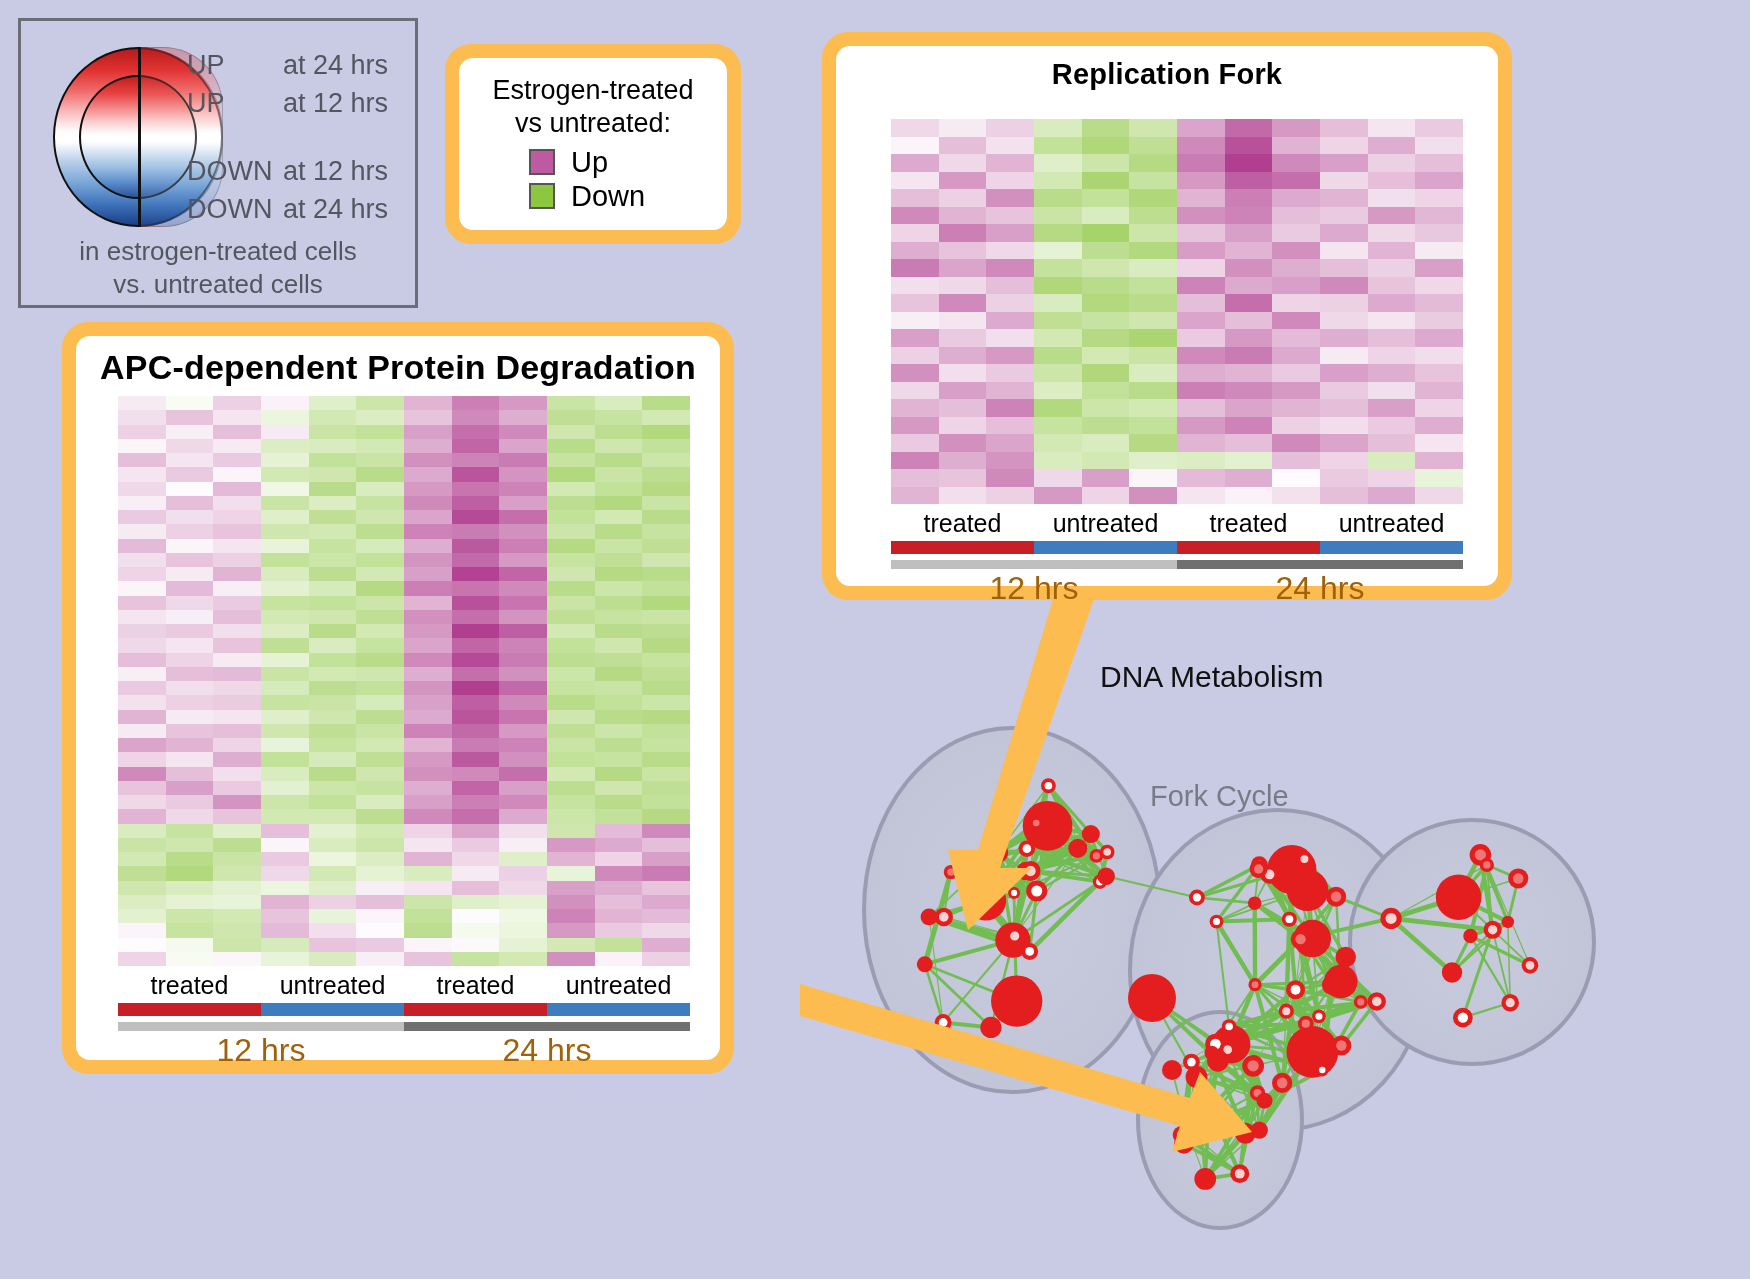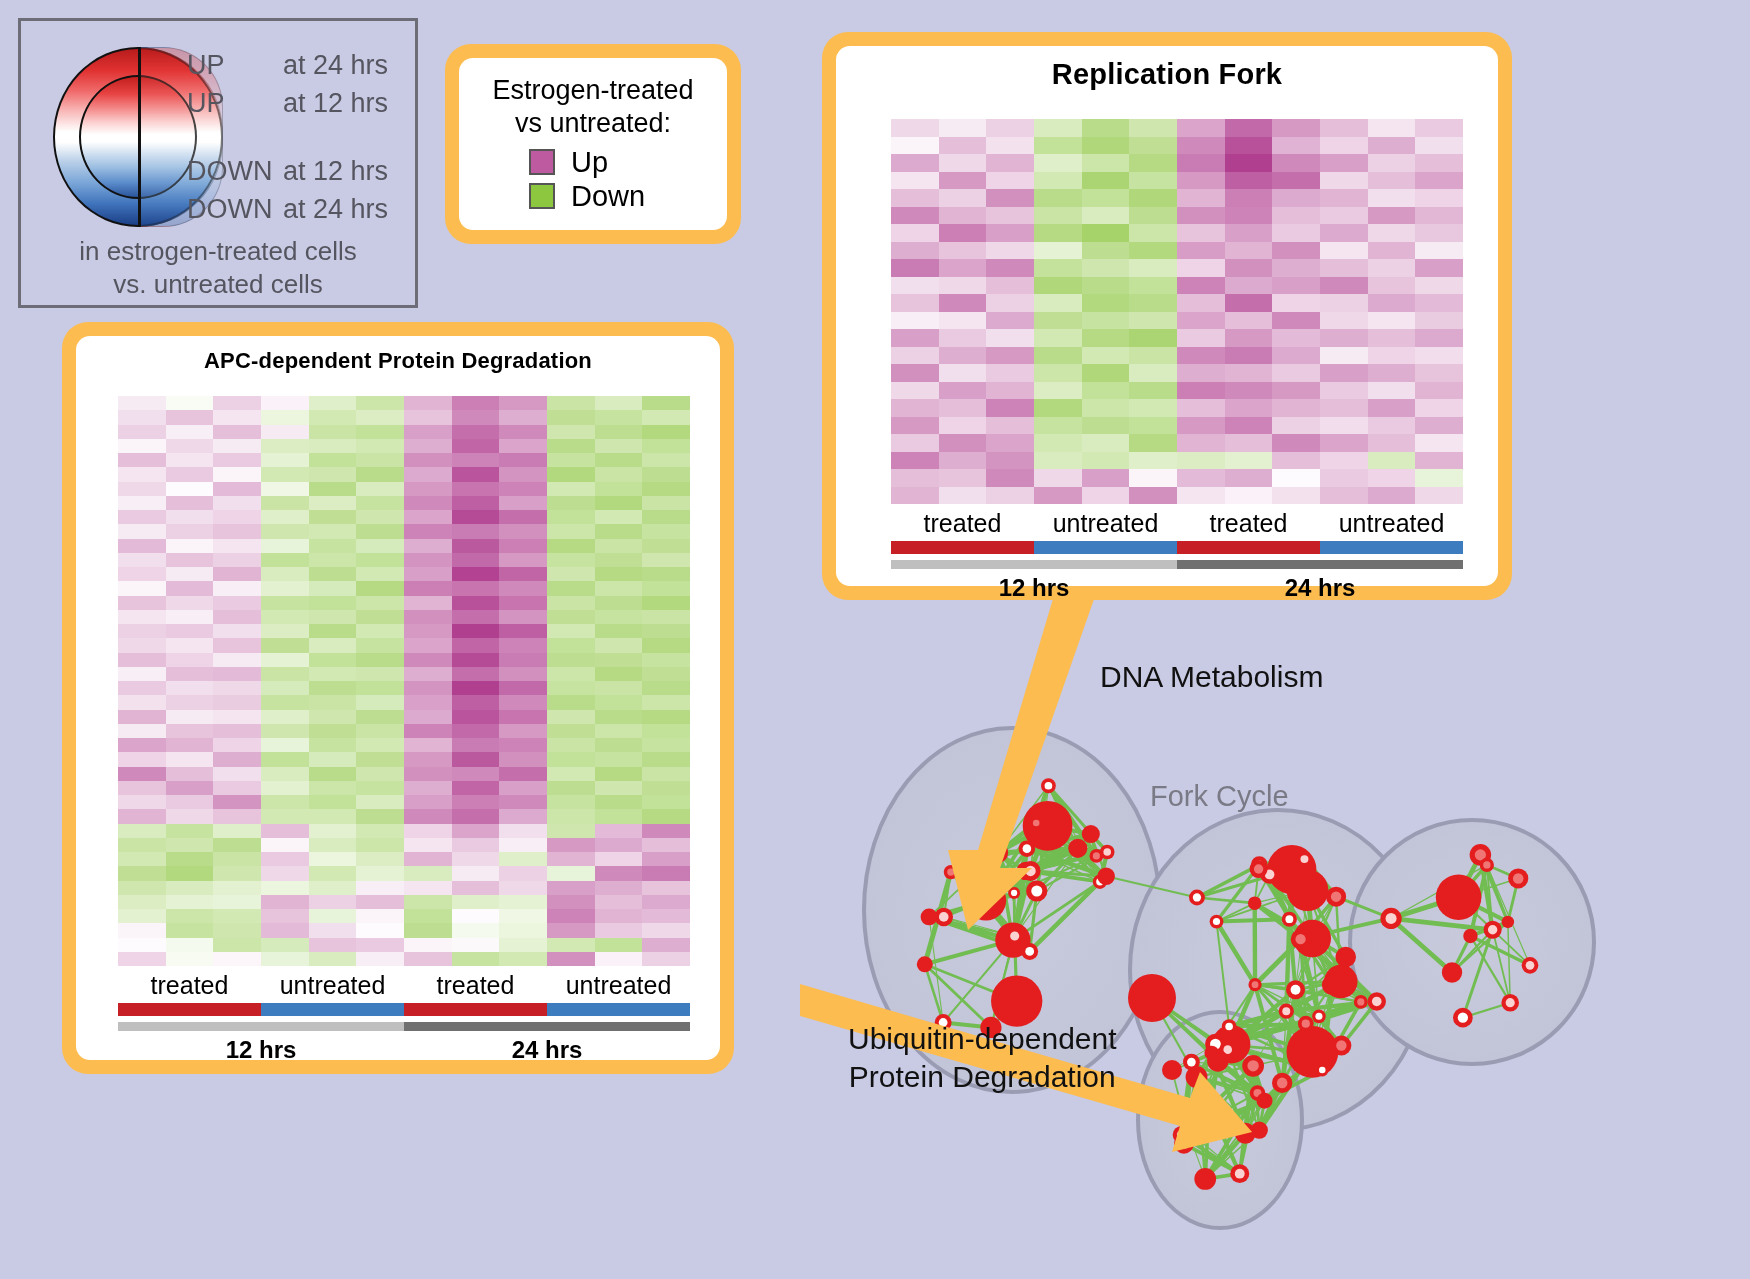--- a/index.html
+++ b/index.html
@@ -84,39 +84,39 @@
   .ud-swatch{width:26px;height:26px;border:2px solid #555;box-sizing:border-box;}
   .ud-label{font-size:29px;color:#000;line-height:32px;}
 
   #panel-replication{left:822px;top:32px;width:690px;height:568px;}
   #panel-apc{left:62px;top:322px;width:672px;height:752px;}
 
   .panel-title{
     text-align:center;font-size:29px;color:#000;font-weight:bold;
     padding-top:12px;letter-spacing:.2px;
   }
-  #panel-apc .panel-title{font-size:22px;}
+  #panel-apc .panel-title{font-size:34px;}
 
   
   .heat{position:absolute;display:grid;}
   .heat div{width:100%;height:100%;}
 
   #heat-rf{left:55px;top:73px;width:572px;height:385px;}
   #heat-apc{left:42px;top:60px;width:572px;height:570px;}
 
   
   .cond-wrap{position:absolute;}
   .cond-labels{display:flex;}
   .cond-labels span{flex:1;text-align:center;font-size:25px;color:#000;line-height:30px;}
   .bar-row{display:flex;height:13px;margin-top:3px;}
   .bar-row div{flex:1;}
   .time-row{display:flex;height:9px;margin-top:6px;}
   .time-row div{flex:1;}
   .time-labels{display:flex;margin-top:2px;}
-  .time-labels span{flex:1;text-align:center;font-size:24px;color:#000000;line-height:34px;font-weight:bold;}
+  .time-labels span{flex:1;text-align:center;font-size:32px;color:#a16207;line-height:34px;}
 
   #cond-rf{left:55px;top:462px;width:572px;}
   #cond-apc{left:42px;top:634px;width:572px;}
 
   
   #network{left:800px;top:600px;width:950px;height:679px;}
   .net-label{position:absolute;white-space:pre-line;text-align:center;}
   #lab-dna{left:300px;top:60px;font-size:30px;color:#111;}
   #lab-cc{left:350px;top:180px;font-size:29px;color:#7a7a86;}
   #lab-mt{left:578px;top:370px;font-size:29px;color:#7a7a86;line-height:36px;}
@@ -1476,15 +1476,13 @@
         <circle cx="352" cy="398" r="24" fill="#e41e1e"></circle>
         <circle cx="372" cy="470" r="10" fill="#e41e1e"></circle>
       </g>
     <g>
       <path d="M 258,-18 L 300,-18 L 200,268 L 232,268 L 168,330 L 148,250 L 178,250 Z" fill="#fcbc50"></path>
       <path d="M -62,398 L -62,366 L 390,498 L 400,472 L 452,532 L 372,552 L 380,526 Z" fill="#fcbc50"></path>
     </g>
   </svg>
   <div class="net-label" id="lab-dna">DNA Metabolism</div>
   <div class="net-label" id="lab-cc">Fork Cycle</div>
-  <div class="net-label" id="lab-ub">Ubiquitin-dependent
-Protein Degradation</div>
 </div>
 
 </body></html>

